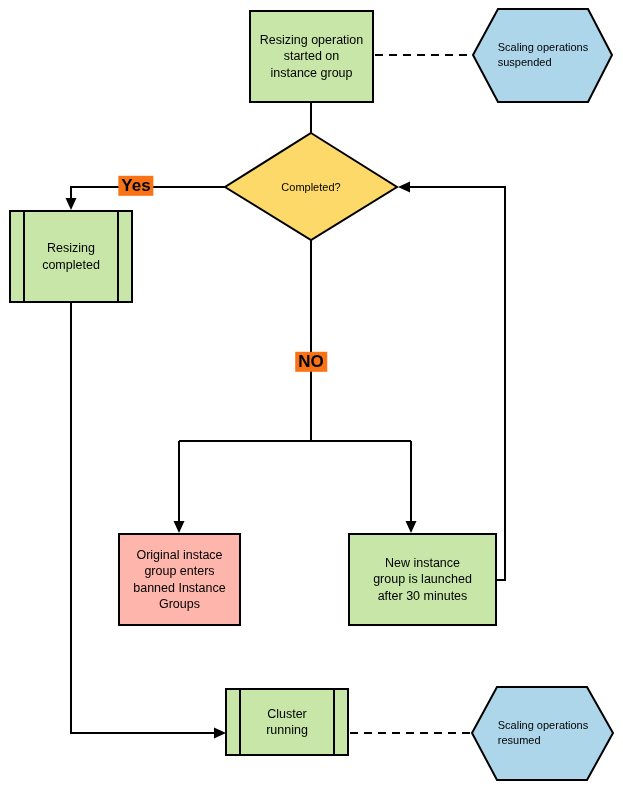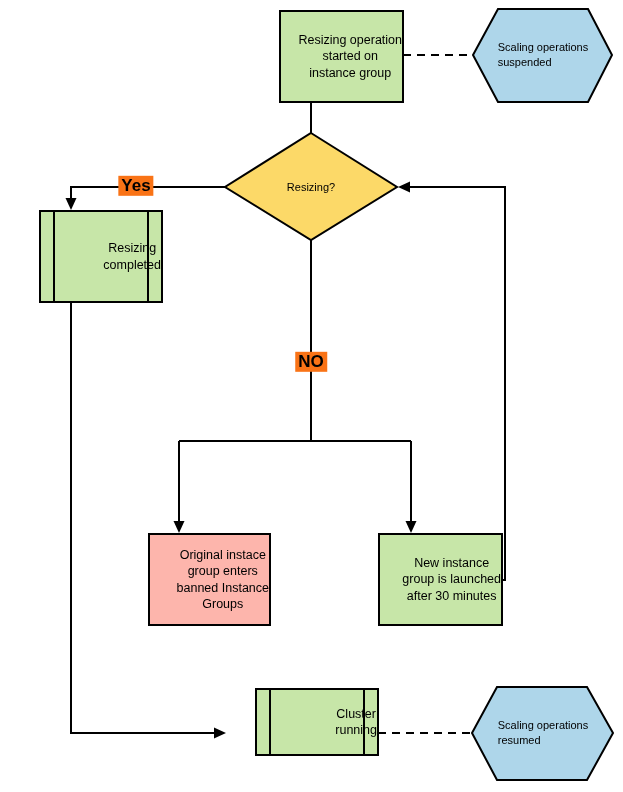--- a/index.html
+++ b/index.html
@@ -15,27 +15,26 @@
   }
   .connector-layer {
     position: absolute;
     left: 0; top: 0;
     width: 623px; height: 792px;
   }
   .node {
     position: absolute;
     display: flex;
     align-items: center;
-    justify-content: flex-end;
+    justify-content: center;
     text-align: center;
     font-size: 12.5px;
     line-height: 1.32;
     white-space: pre-line;
     border: 2px solid #000000;
-    margin-left: 30px;
   }
   .node-green { background: #c7e6a8; }
   .node-pink  { background: #fdb5ac; }
   .predef-bar {
     position: absolute;
     top: 0; bottom: 0;
     width: 2px;
     background: #000000;
   }
   .bar-left  { left: 12px; }
@@ -115,34 +114,34 @@
 Groups</span>
   </div>
 
   <div class="node node-green" style="left:9px; top:210px; width:124px; height:93px;">
     <span class="predef-bar bar-left"></span>
     <span class="predef-bar bar-right"></span>
     <span>Resizing
 completed</span>
   </div>
 
-  <div class="node node-green" style="left:348px; top:533px; width:125px; height:93px;">
+  <div class="node node-green" style="left:348px; top:533px; width:149px; height:93px;">
     <span>New instance
 group is launched
 after 30 minutes</span>
   </div>
 
   <div class="node node-green" style="left:225px; top:688px; width:124px; height:68px;">
     <span class="predef-bar bar-left"></span>
     <span class="predef-bar bar-right"></span>
     <span>Cluster
 running</span>
   </div>
 
-  <div class="shape-label" style="left:235px; top:150px; width:152px; height:74px;">Resizing?</div>
+  <div class="shape-label" style="left:235px; top:150px; width:152px; height:74px;">Completed?</div>
 
   <div class="shape-label" style="left:477px; top:20px; width:132px; height:70px;">Scaling operations
 suspended</div>
 
   <div class="shape-label" style="left:477px; top:698px; width:132px; height:70px;">Scaling operations
 resumed</div>
 
   <div class="edge-label" style="left:136px; top:186px;">Yes</div>
 
   <div class="edge-label" style="left:311px; top:362px;">NO</div>

